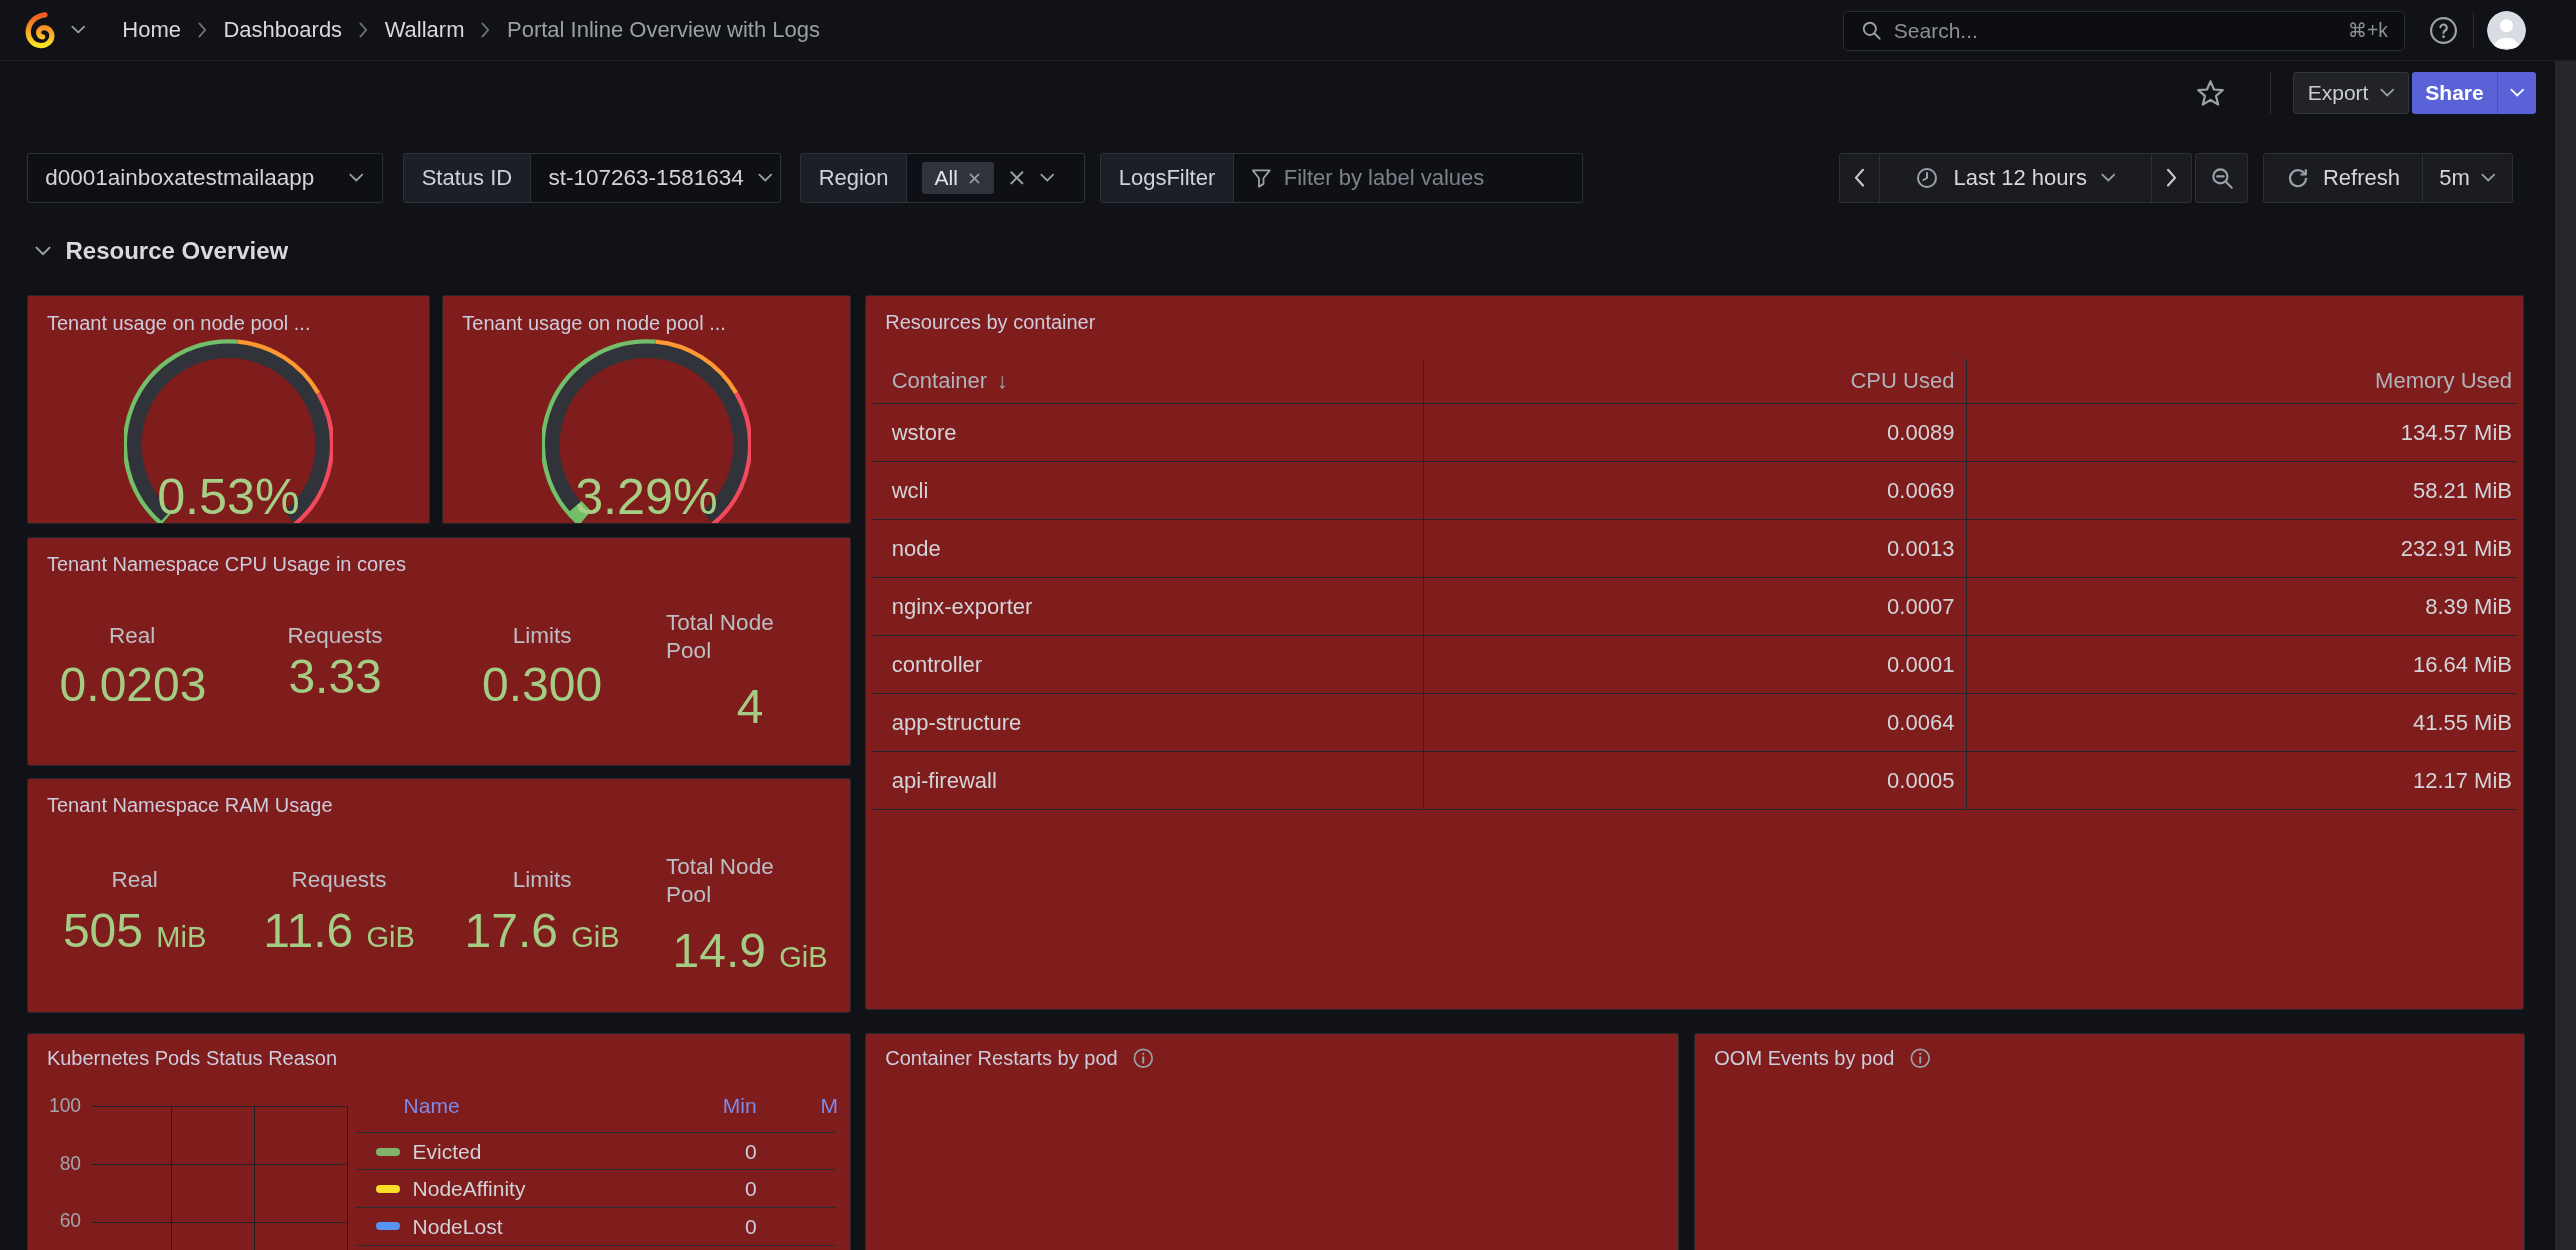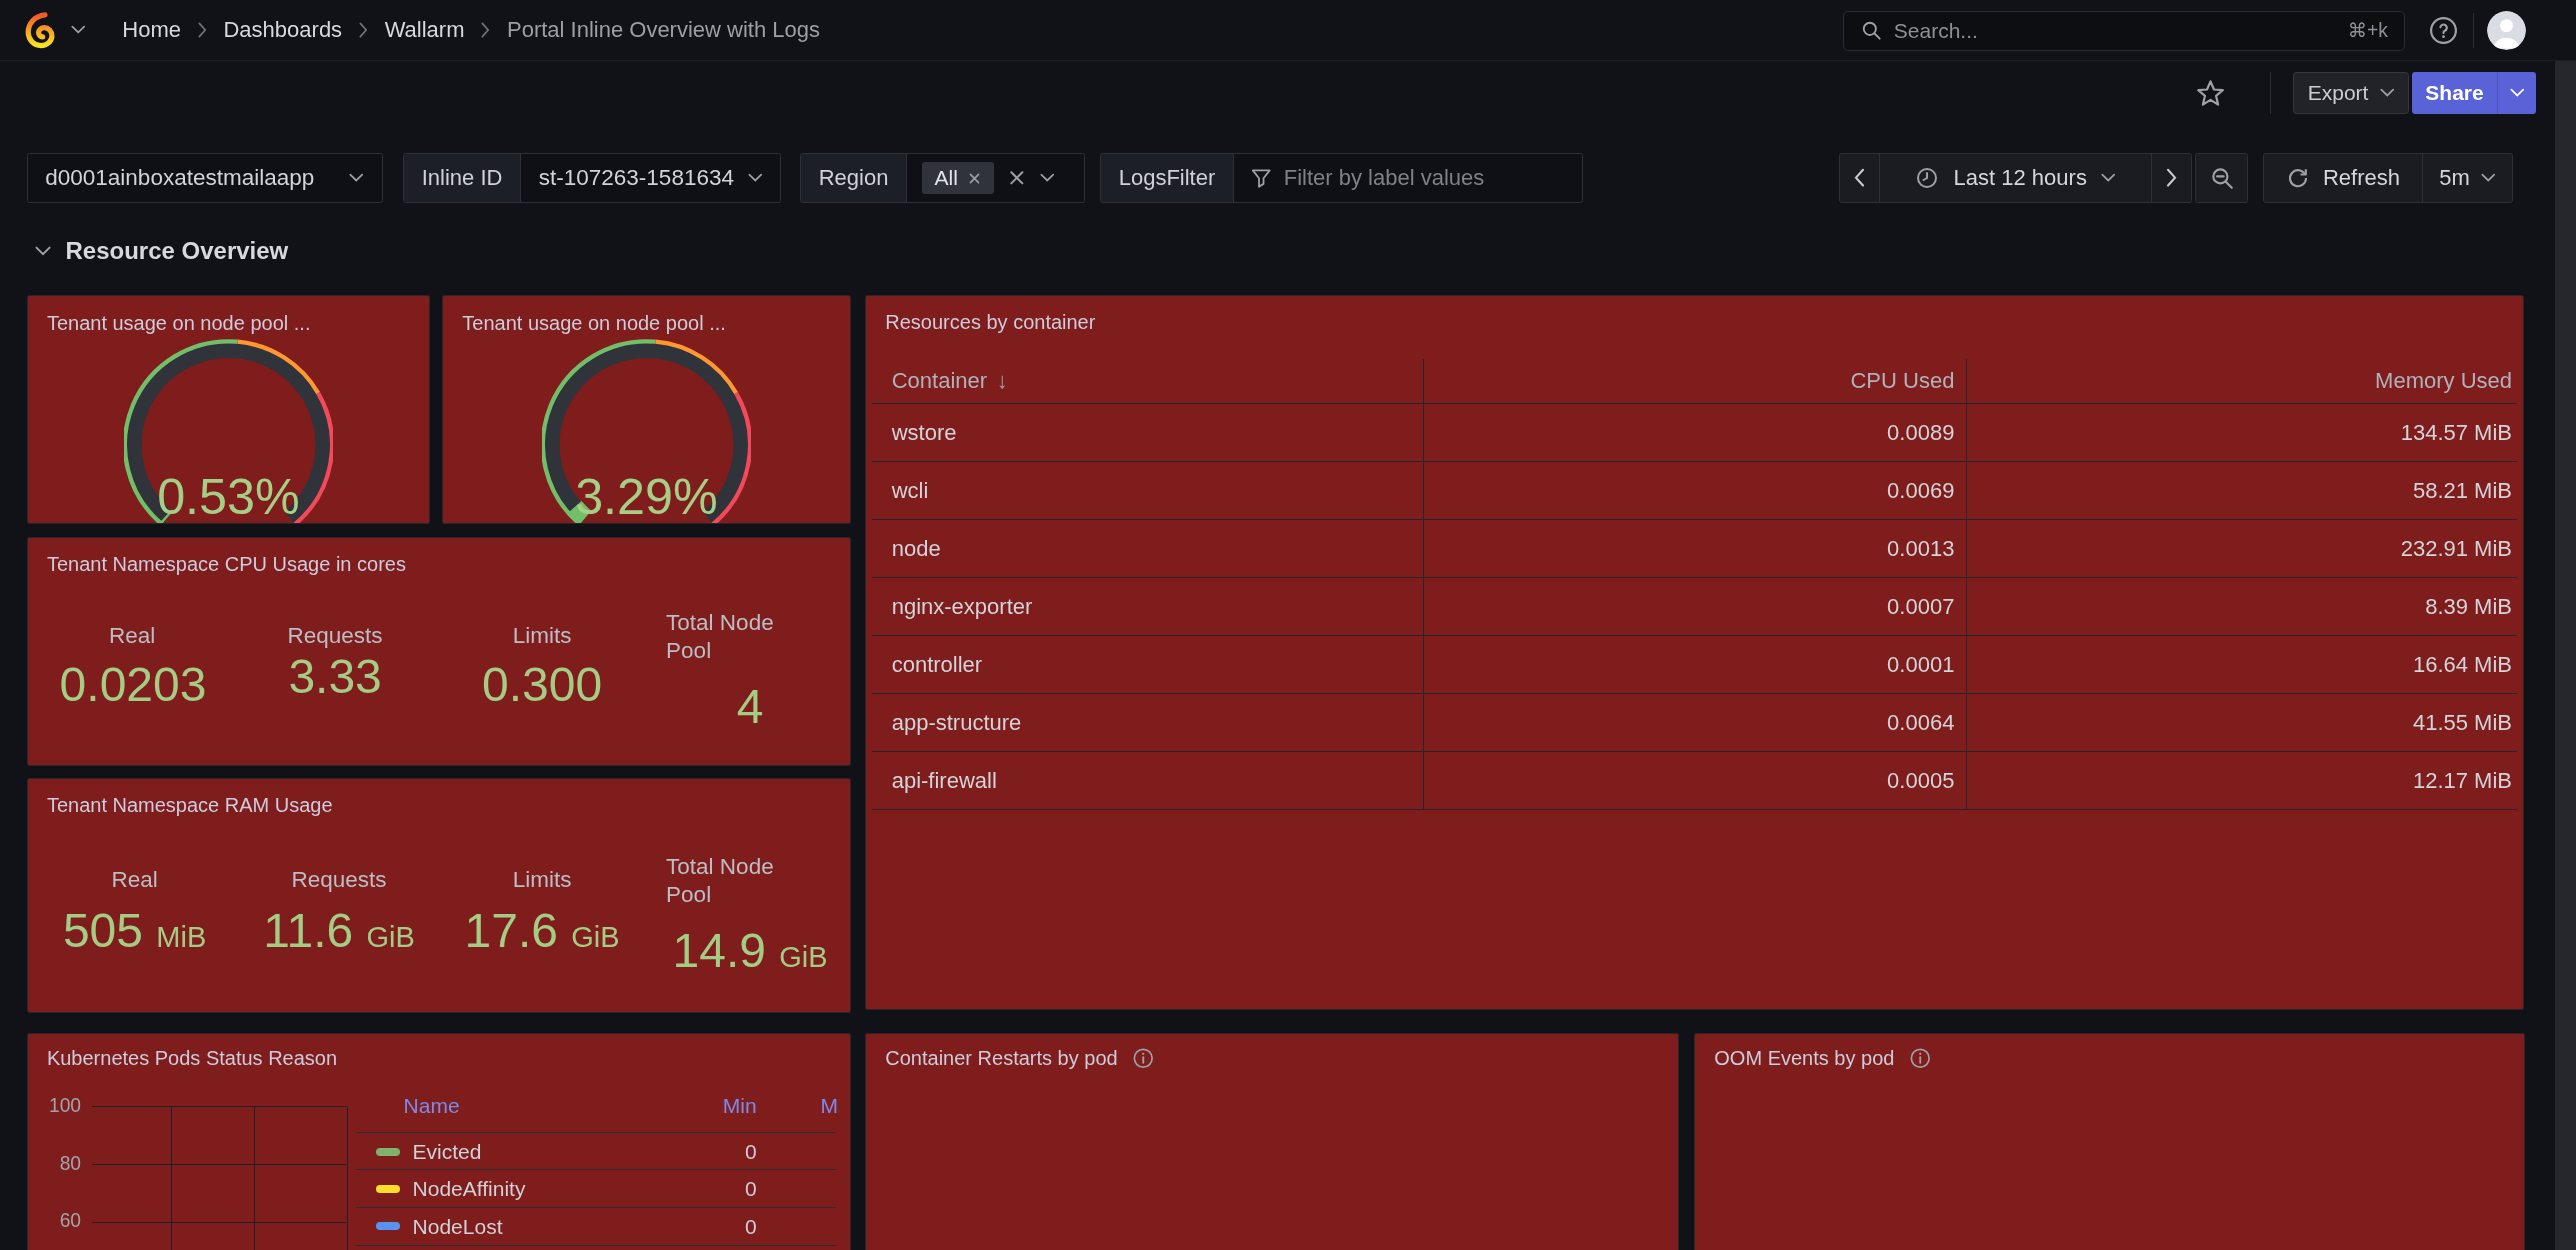--- a/index.html
+++ b/index.html
@@ -203,21 +203,21 @@
   <div class="fgroup" style="left:26.6px; width:356px;">
     <div class="fvalue" style="flex:1; justify-content:space-between;">
       <span>d0001ainboxatestmailaapp</span>
       <svg width="14.5" height="9.7" viewBox="0 0 22 14" class="chev">
           <path d="M2 2l9 9 9-9" fill="none" stroke="currentColor" stroke-width="2.6" stroke-linecap="round"></path>
         </svg>
     </div>
   </div>
 
   <div class="fgroup" style="left:403px; width:378px;">
-    <div class="flabel">Inline ID</div>
+    <div class="flabel">Status ID</div>
     <div class="fvalue" style="flex:1; ">
       <span>st-107263-1581634</span>
       <svg width="14.5" height="9.7" viewBox="0 0 22 14" class="chev">
           <path d="M2 2l9 9 9-9" fill="none" stroke="currentColor" stroke-width="2.6" stroke-linecap="round"></path>
         </svg>
     </div>
   </div>
 
   <div class="fgroup" style="left:1100px; width:483px;">
     <div class="flabel">LogsFilter</div>

